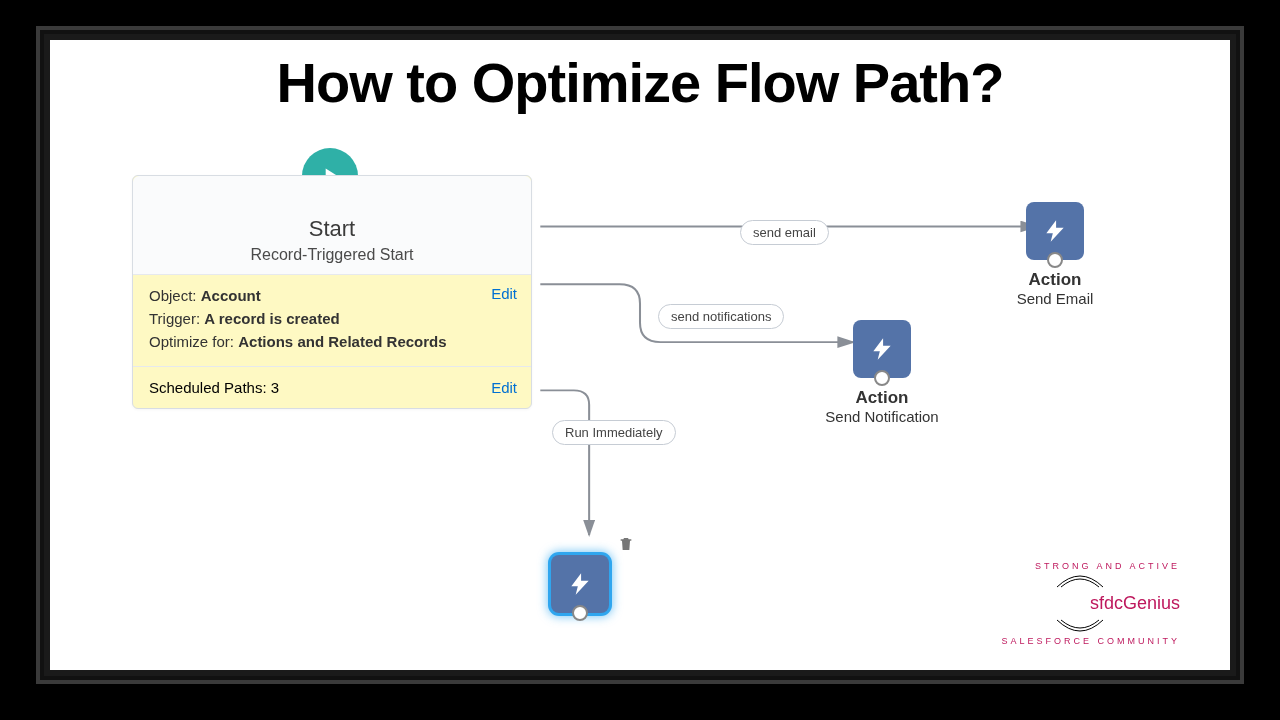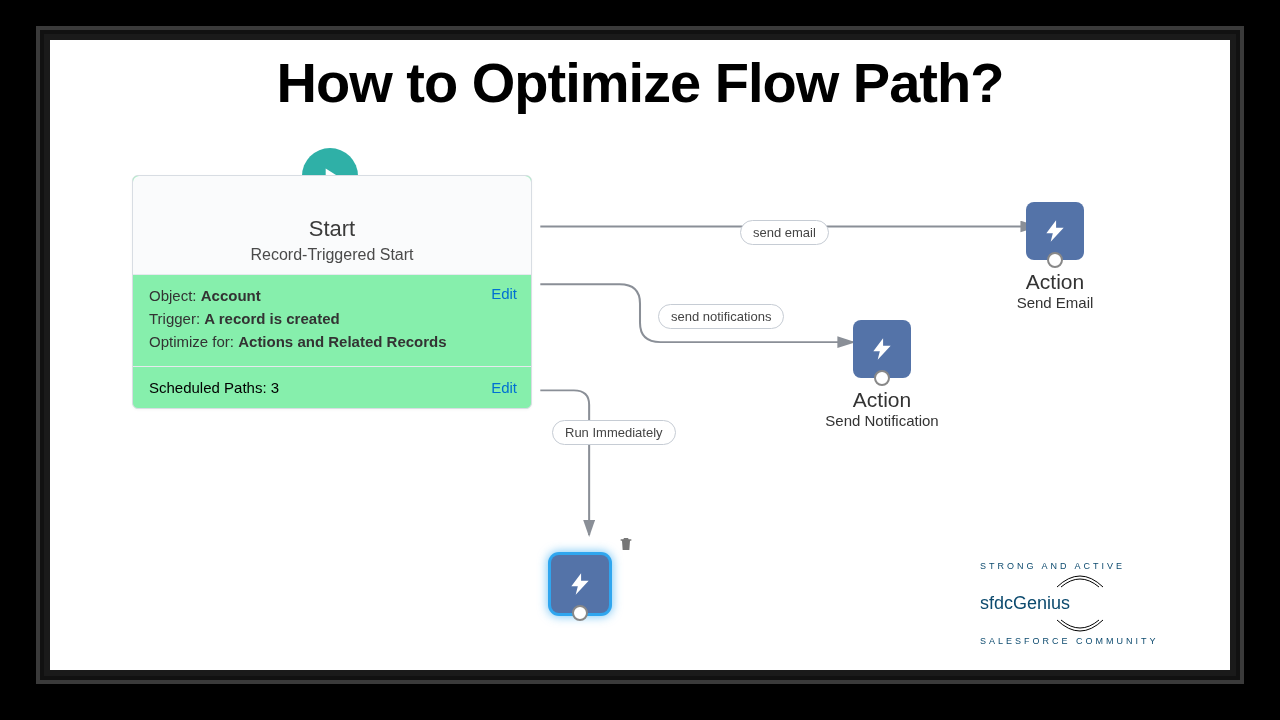--- a/index.html
+++ b/index.html
@@ -53,21 +53,21 @@
     display: flex; align-items: center; justify-content: center;
   }
   .start-icon svg { width: 26px; height: 26px; fill: #fff; }
   
   .start-card {
     position: absolute;
     left: 82px; top: 45px;
     width: 400px;
     border: 1px solid #d8dde3;
     border-radius: 6px;
-    background: #86efac;
+    background: #fef9c3;
     box-shadow: 0 1px 3px rgba(0,0,0,0.04);
   }
   .start-head {
     background: #fafbfc;
     border-bottom: 1px solid #e6e9ee;
     padding: 40px 14px 10px;
     text-align: center;
     border-radius: 6px 6px 0 0;
   }
   .start-head .h1 { font-size: 22px; color: #3b3b3b; }
@@ -131,41 +131,41 @@
   .action-port {
     position: absolute;
     bottom: -8px; left: 50%;
     transform: translateX(-50%);
     width: 16px; height: 16px;
     background: #fff;
     border: 2px solid #888;
     border-radius: 50%;
   }
   .action-node .a-label {
-    font-size: 21px; font-weight: 400; color: #333; margin-top: 10px;
+    font-size: 17px; font-weight: 700; color: #333; margin-top: 10px;
   }
   .action-node .a-sub {
     font-size: 15px; color: #333;
   }
   .action-selected .action-box {
     box-shadow: 0 0 0 3px #2fa6ef, 0 0 10px 4px rgba(47,166,239,0.6);
   }
   .trash-icon {
     position: absolute;
     width: 16px; height: 18px;
     color: #666;
   }
   .trash-icon svg { width: 100%; height: 100%; fill: #777; }
   
   .logo {
     position: absolute;
     right: 50px; bottom: 24px;
     width: 200px;
-    text-align: left;
-    color: #0c4a6e;
+    text-align: right;
+    color: #be185d;
   }
   .logo .arc {
     font-size: 9px;
     letter-spacing: 3px;
   }
   .logo .brand {
     font-size: 18px;
     font-weight: 400;
     margin: 4px 0;
   }

